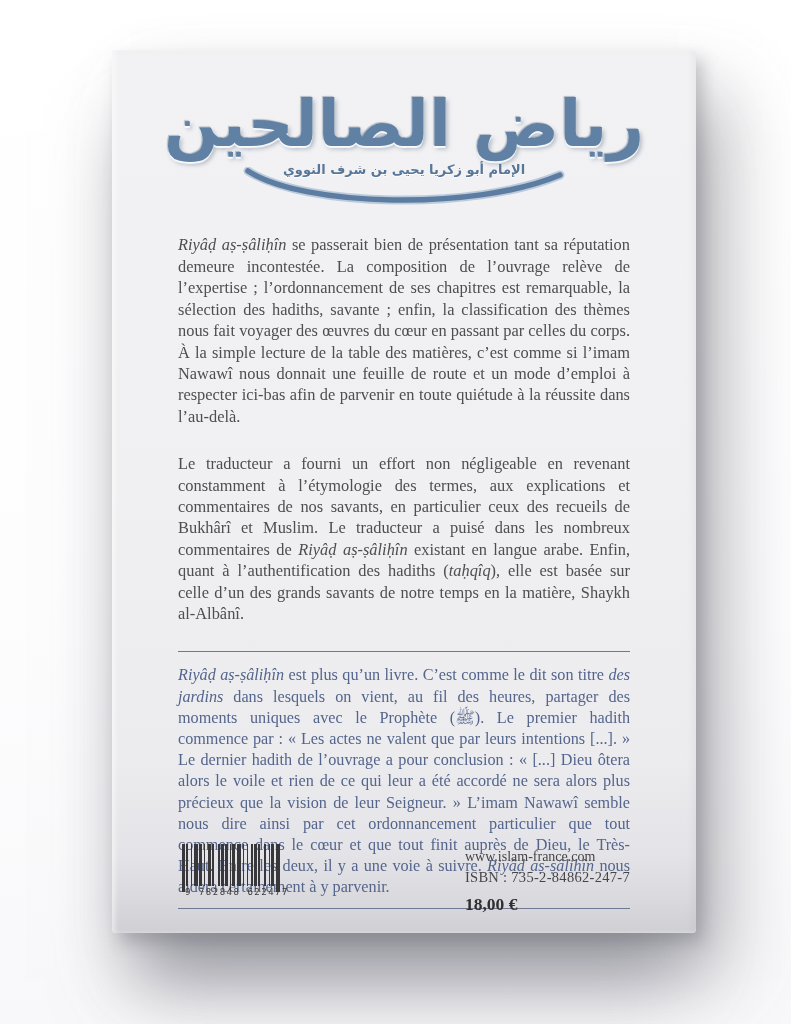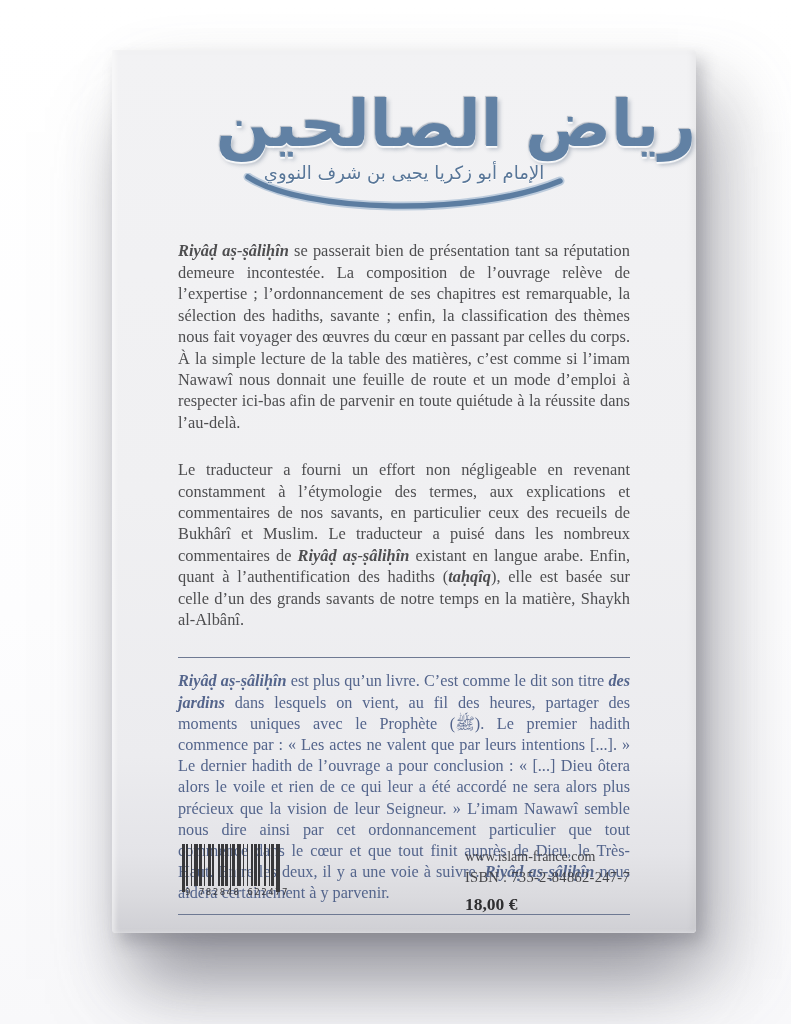--- a/index.html
+++ b/index.html
@@ -49,28 +49,27 @@
     font-family: "DejaVu Sans", sans-serif;
     font-size: 64px;
     line-height: 1.32;
     font-weight: bold;
     color: #6181a4;
     text-shadow:
       0 2px 1px rgba(255,255,255,0.9),
       -1px -1px 1px rgba(35,58,88,0.30),
       2px 3px 4px rgba(52,74,104,0.35);
     direction: rtl;
-    text-align: right;
   }
   .callig-author {
     position: relative;
     z-index: 2;
     font-family: "DejaVu Sans", sans-serif;
-    font-size: 18px;
-    font-weight: normal;
+    font-size: 13px;
+    font-weight: bold;
     color: #587698;
     text-shadow: 0 1px 0 rgba(255,255,255,0.9);
     margin-top: -4px;
     direction: rtl;
   }
   .swoosh {
     display: block;
     margin: -10px auto 0;
     width: 340px;
     height: 42px;
@@ -81,21 +80,21 @@
   }
   .para {
     font-size: 16.4px;
     line-height: 21.4px;
     text-align: justify;
     color: #4e4e50;
     margin: 0;
   }
   .para-1 { margin-top: 25px; }
   .para-2 { margin-top: 26px; }
-  .para i { font-style: italic; font-weight: bold; }
+  .para i { font-style: italic; }
   .divider {
     height: 1px;
     background: #6e7993;
     border: none;
     margin: 0;
   }
   .divider-1 { margin-top: 27px; }
   .divider-2 { margin-top: 9px; }
   .para-highlight {
     margin-top: 13px;

